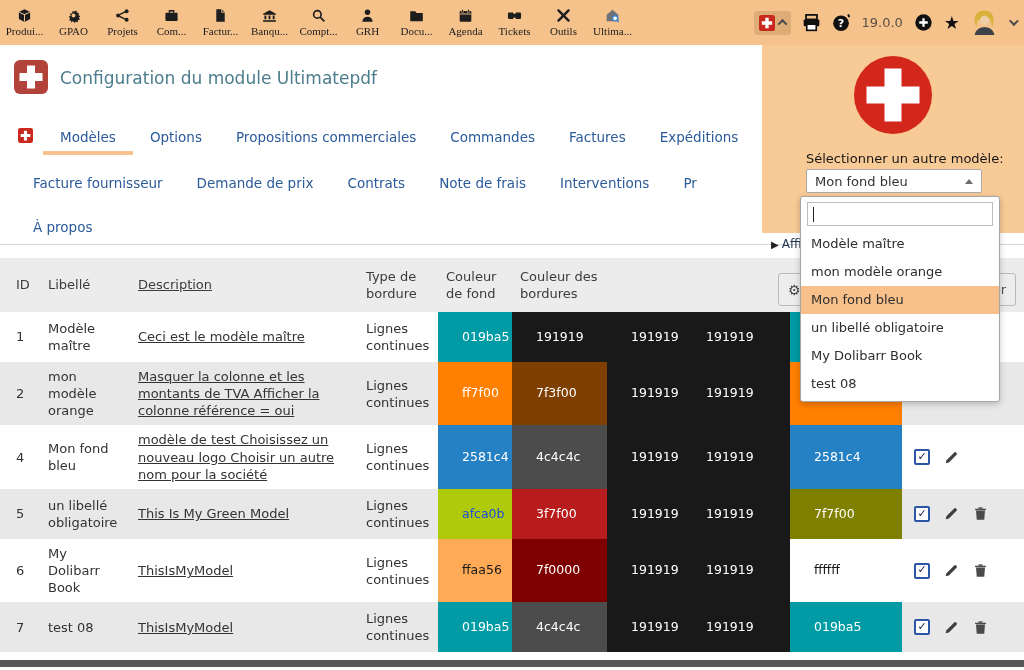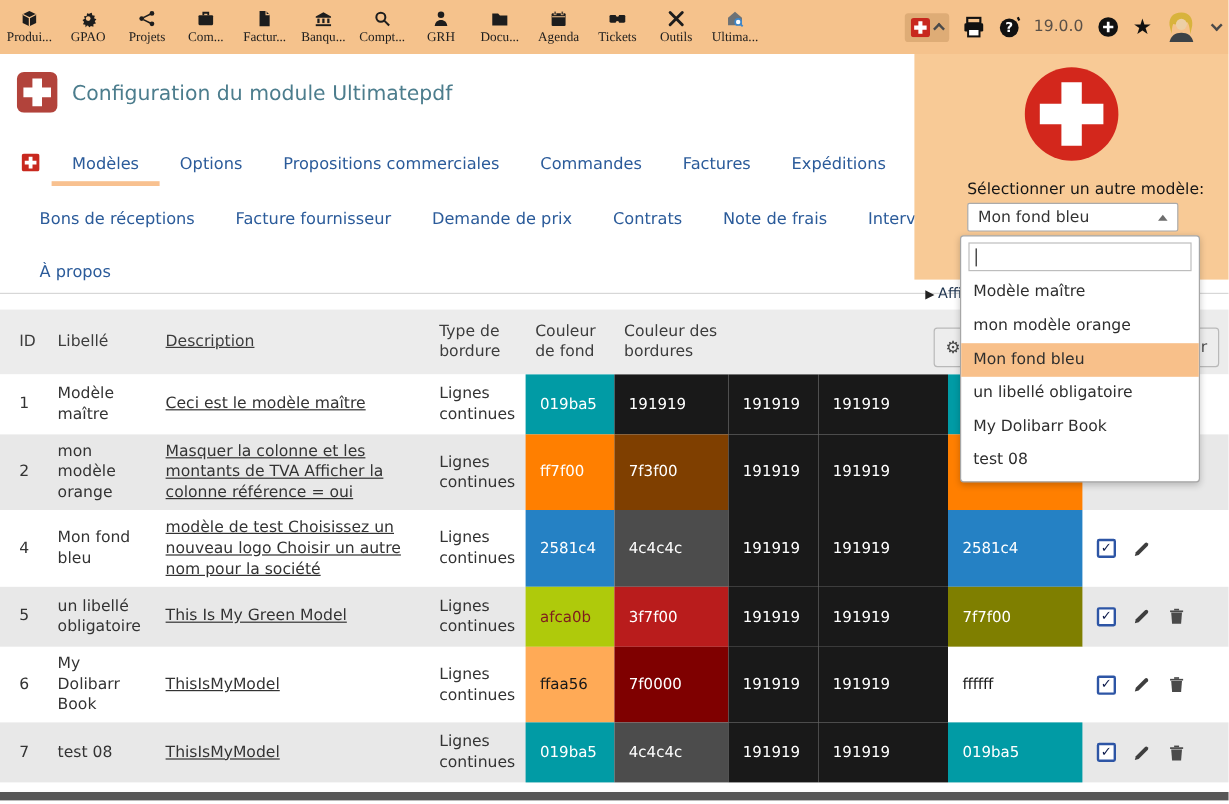--- a/index.html
+++ b/index.html
@@ -43,21 +43,21 @@
 
   
   .grid { position:absolute; left:0; right:0; top:258px; font-size:13px; color:#333; }
   .trow { display:flex; background:#fff; }
   .trow.alt { background:var(--alt,#e8e8e8); }
   .trow.ghead { background:#ececec; color:#3c3c3c; min-height:54px; }
   .cell { padding:6px 8px; display:flex; align-items:center; line-height:1.32; }
   .c0{width:40px;padding-left:16px;} .c1{width:90px;} .c2{width:228px;text-decoration:underline;} .c3{width:80px;}
   .c4{width:74px;} .c5{width:95px;} .c6{width:75px;} .c7{width:108px;} .c8{width:112px;} .c9{width:122px;}
   .colorcell { padding:0; }
-  .sw { width:100%; height:100%; min-height:100%; display:flex; align-items:center; padding-left:12px;
+  .sw { width:100%; height:100%; min-height:100%; display:flex; align-items:center; padding-left:24px;
         font-size:12.5px; align-self:stretch; }
   .acts { gap:14px; padding-left:12px; }
   .cb { width:16px; height:16px; border:2px solid #2d55a5; border-radius:2px; background:#fff; color:#0d1b4c;
         font-size:11px; font-weight:bold; display:flex; align-items:center; justify-content:center; cursor:pointer; }
   .ai { width:15px; height:15px; cursor:pointer; }
 
   
   .side-panel { position:absolute; left:762px; top:45px; width:262px; height:188px;
                 background:var(--panel,#f8ca96); z-index:6; }
   .big-logo { position:absolute; left:91px; top:10px; width:80px; height:80px; }
@@ -241,21 +241,20 @@
       </svg>
   <span class="tab active">Modèles</span>
       <span class="tab">Options</span>
       <span class="tab">Propositions commerciales</span>
       <span class="tab">Commandes</span>
       <span class="tab">Factures</span>
       <span class="tab">Expéditions</span>
       <span class="tab">Livraison</span>
     </div>
   <div class="tabs tabs2" id="tabs2">
-      <span class="tab">Bons de réceptions</span>
       <span class="tab">Facture fournisseur</span>
       <span class="tab">Demande de prix</span>
       <span class="tab">Contrats</span>
       <span class="tab">Note de frais</span>
       <span class="tab">Interventions</span>
       <span class="tab">Pr</span>
     </div>
   <div class="tabs tabs3" id="tabs3">
       <span class="tab">À propos</span>
     </div>
@@ -342,21 +341,21 @@
             <path d="M1.8 14.2l.9-3.4L10.9 2.6a1.8 1.8 0 0 1 2.5 2.5L5.2 13.3z" fill="#3e3e3e"></path>
           </svg>
         </div>
       </div>
       <div class="trow alt" style="min-height: 50px;">
         <div class="cell c0">5</div>
         <div class="cell c1">un libellé obligatoire</div>
         <div class="cell c2">This Is My Green Model</div>
         <div class="cell c3">Lignes continues</div>
         <div class="cell colorcell c4">
-          <div class="sw" style="background: rgb(175, 202, 11); color: #7f1d1d;">afca0b</div>
+          <div class="sw" style="background: rgb(175, 202, 11); color: #1d4ed8;">afca0b</div>
         </div>
         <div class="cell colorcell c5">
           <div class="sw" style="background: #b91c1c; color: rgb(255, 255, 255);">3f7f00</div>
         </div>
         <div class="cell colorcell c6">
           <div class="sw" style="background: rgb(25, 25, 25); color: rgb(255, 255, 255);">191919</div>
         </div>
         <div class="cell colorcell c7">
           <div class="sw" style="background: rgb(25, 25, 25); color: rgb(255, 255, 255);">191919</div>
         </div>

